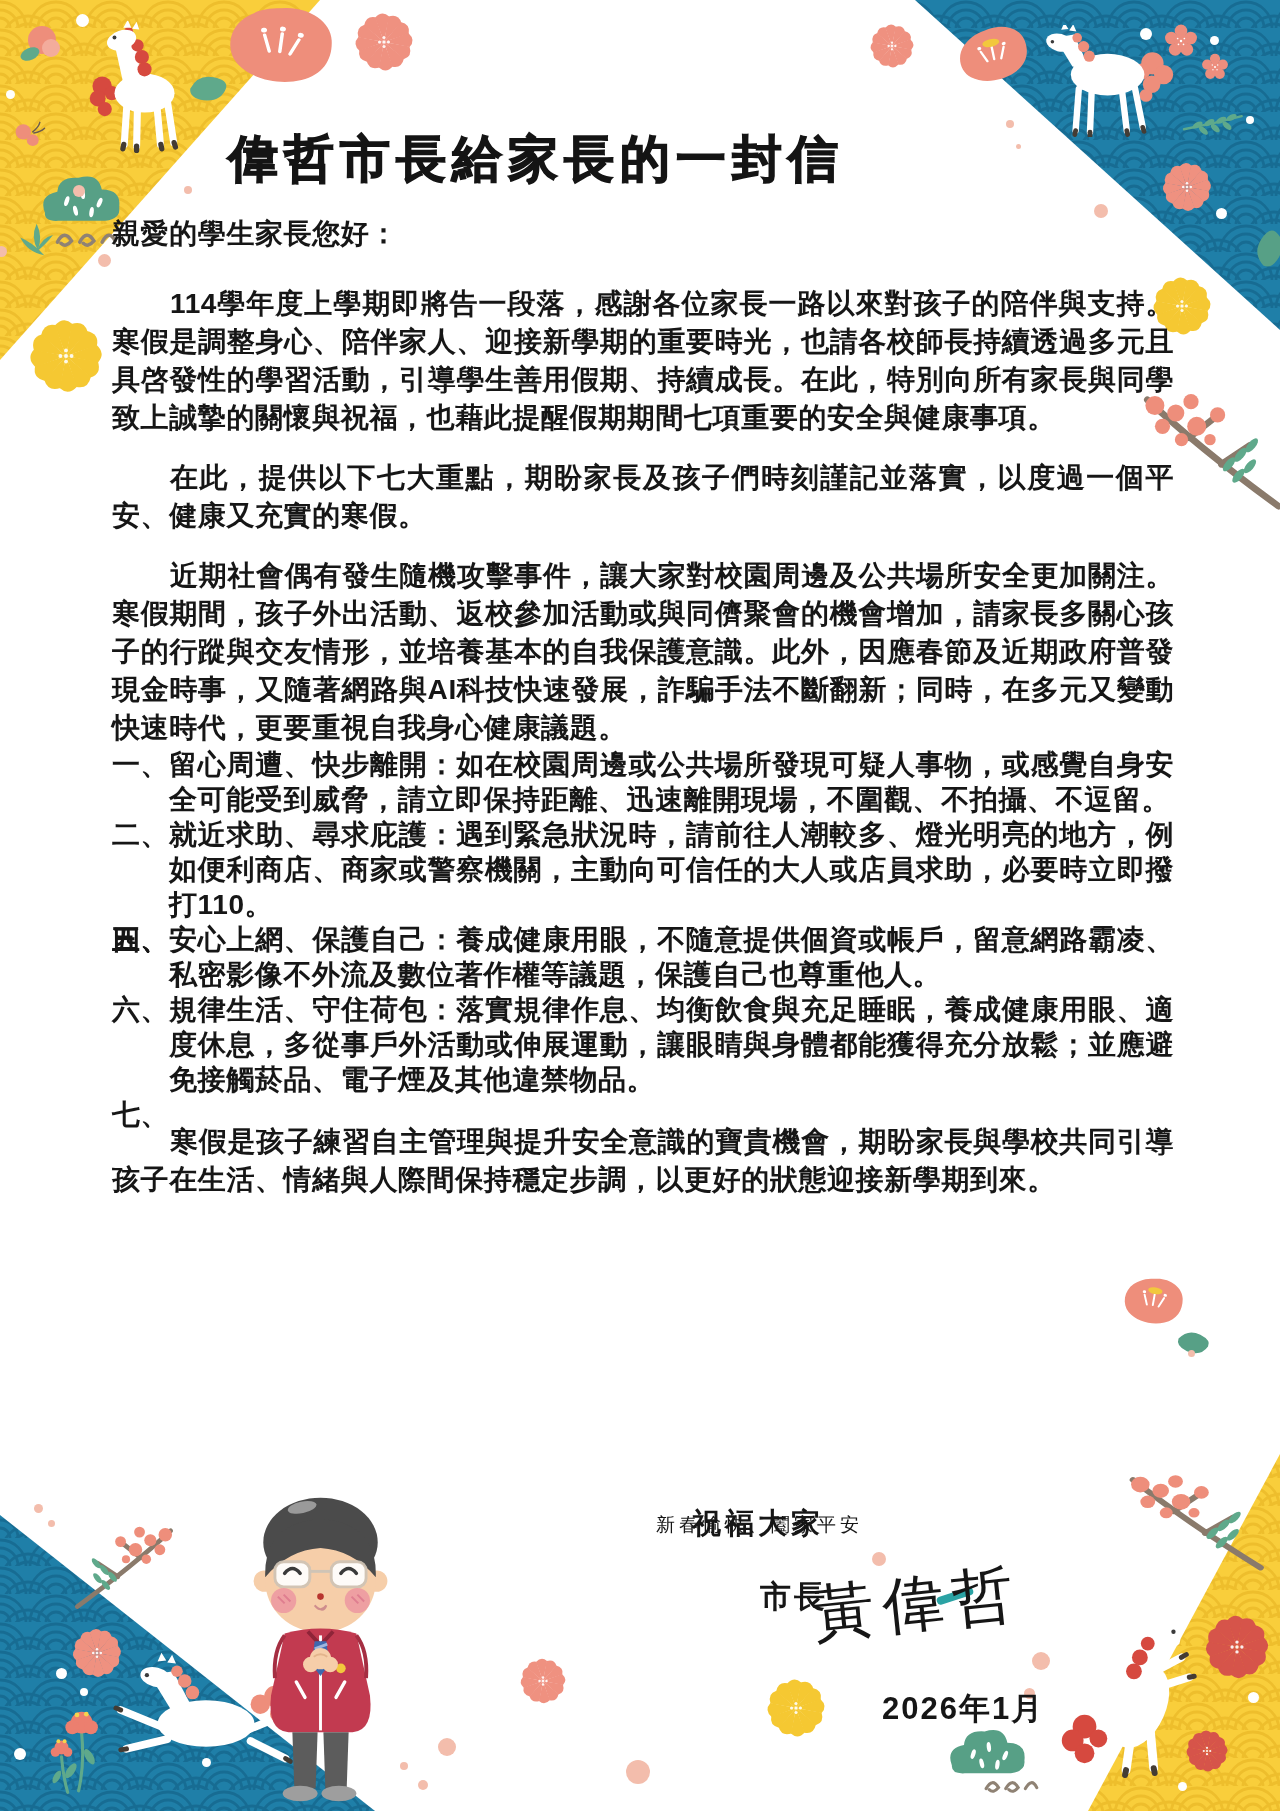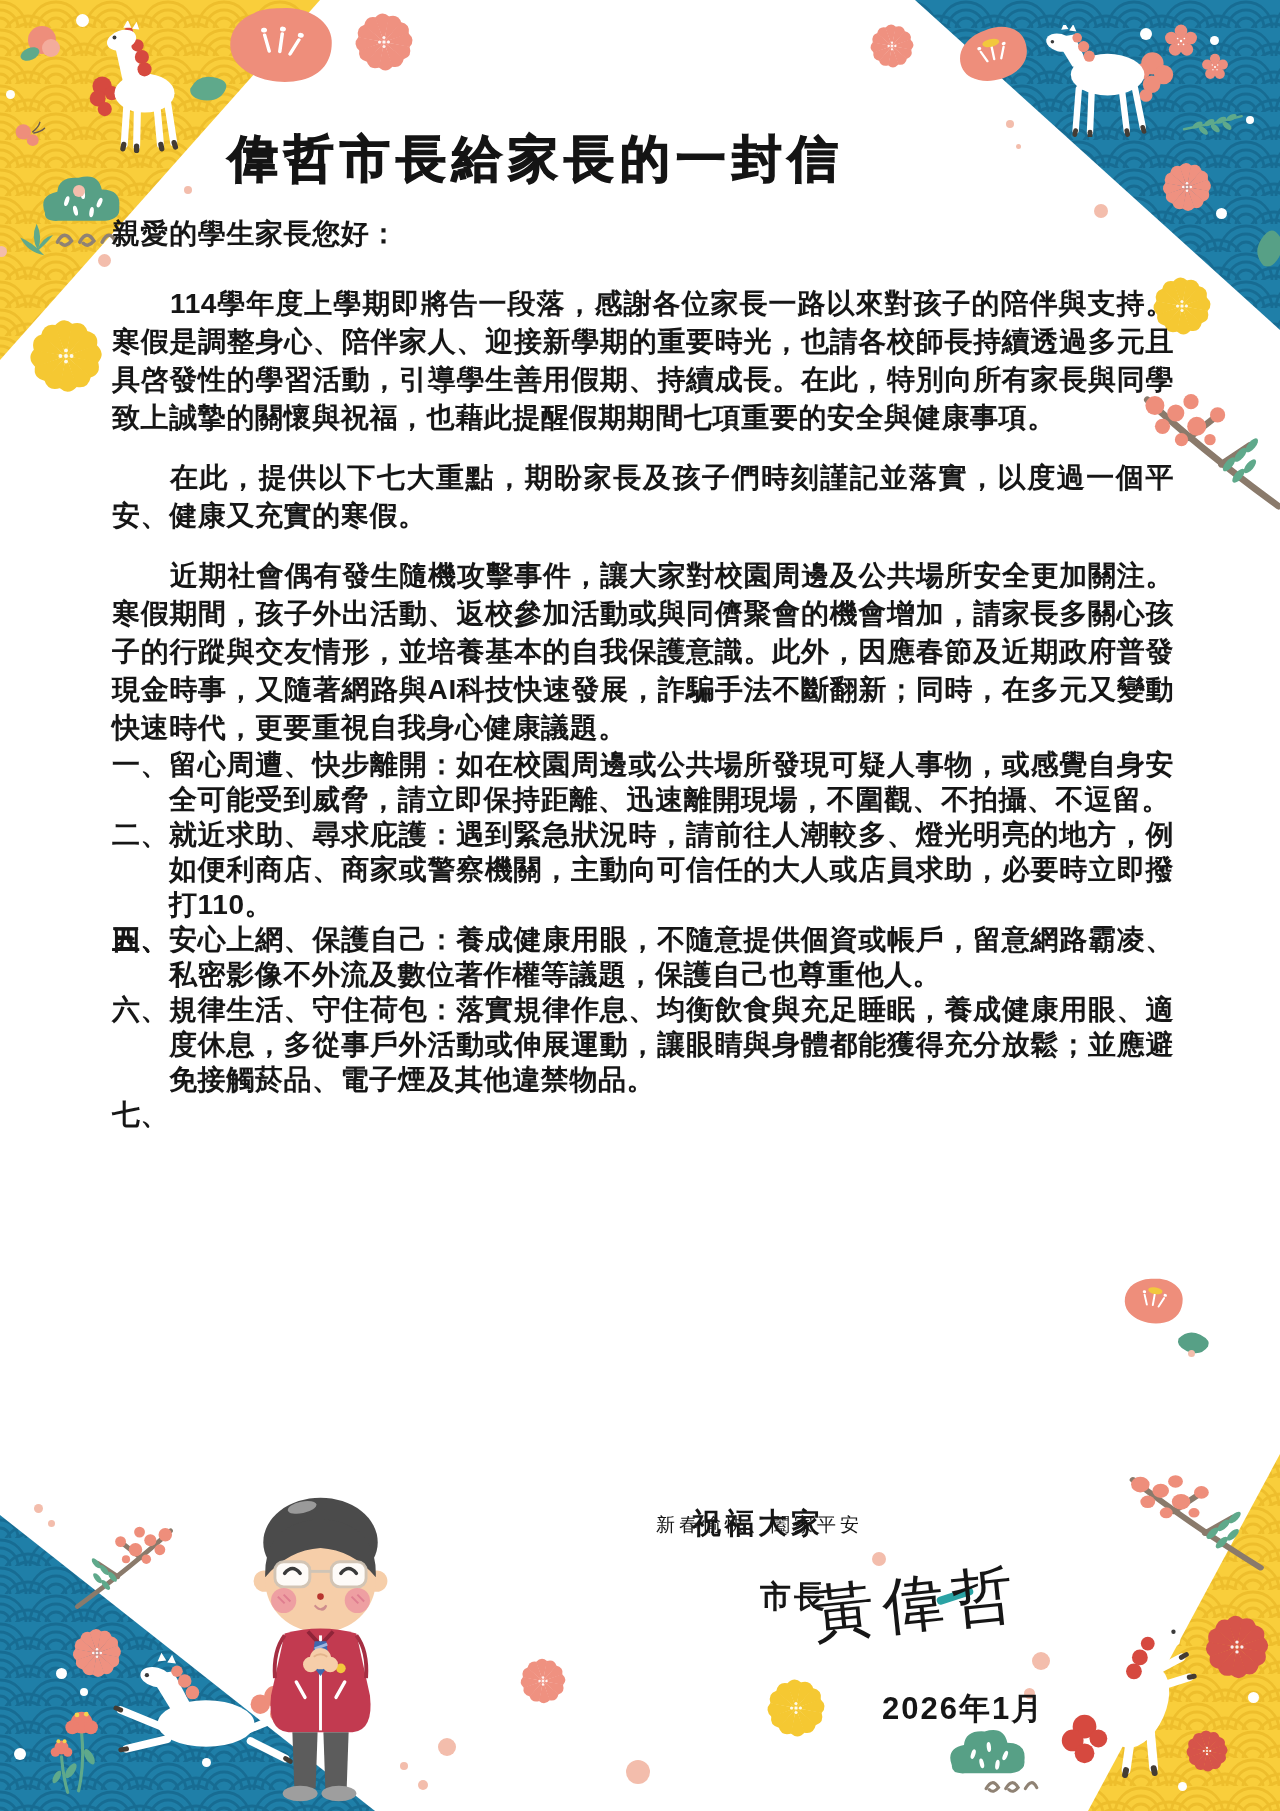--- a/index.html
+++ b/index.html
@@ -618,20 +618,21 @@
     <p class="para">近期社會偶有發生隨機攻擊事件，讓大家對校園周邊及公共場所安全更加關注。寒假期間，孩子外出活動、返校參加活動或與同儕聚會的機會增加，請家長多關心孩子的行蹤與交友情形，並培養基本的自我保護意識。此外，因應春節及近期政府普發現金時事，又隨著網路與AI科技快速發展，詐騙手法不斷翻新；同時，在多元又變動快速時代，更要重視自我身心健康議題。</p>
     <ol class="safety-list">
       <li><span class="num">一、</span><span actable="false">留心周遭、快步離開：如在校園周邊或公共場所發現可疑人事物，或感覺自身安全可能受到威脅，請立即保持距離、迅速離開現場，不圍觀、不拍攝、不逗留。</span></li>
       <li><span class="num">二、</span><span>就近求助、尋求庇護：遇到緊急狀況時，請前往人潮較多、燈光明亮的地方，例如便利商店、商家或警察機關，主動向可信任的大人或店員求助，必要時立即撥打110。</span></li>
       <li><span class="num">三、</span></li>
       <li><span class="num">四、</span></li>
       <li><span class="num">五、</span><span>安心上網、保護自己：養成健康用眼，不隨意提供個資或帳戶，留意網路霸凌、私密影像不外流及數位著作權等議題，保護自己也尊重他人。</span></li>
       <li><span class="num">六、</span><span>規律生活、守住荷包：落實規律作息、均衡飲食與充足睡眠，養成健康用眼、適度休息，多從事戶外活動或伸展運動，讓眼睛與身體都能獲得充分放鬆；並應避免接觸菸品、電子煙及其他違禁物品。</span></li>
       <li><span class="num">七、</span></li>
     </ol>
+    <p class="para closing">寒假是孩子練習自主管理與提升安全意識的寶貴機會，期盼家長與學校共同引導孩子在生活、情緒與人際間保持穩定步調，以更好的狀態迎接新學期到來。</p>
   </div>
 
   <div class="blessing-1">祝福大家</div>
   <div class="blessing-2">新春愉快、闔家平安</div>
   <div class="signoff-role">市長</div>
   <div class="sig-accent"></div>
   <div class="signature">黃偉哲</div>
   <div class="date">2026年1月</div>
 
 </div>

